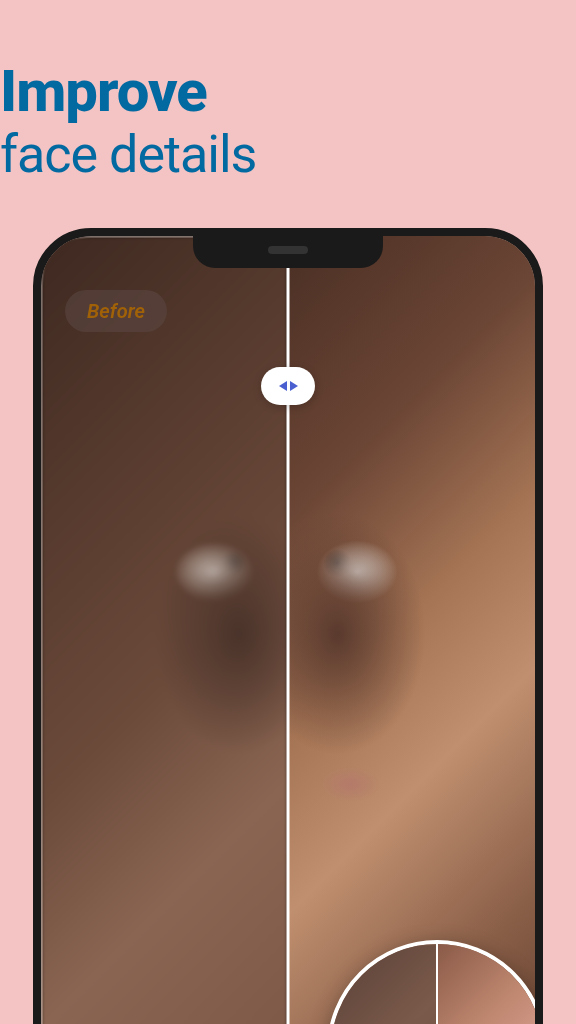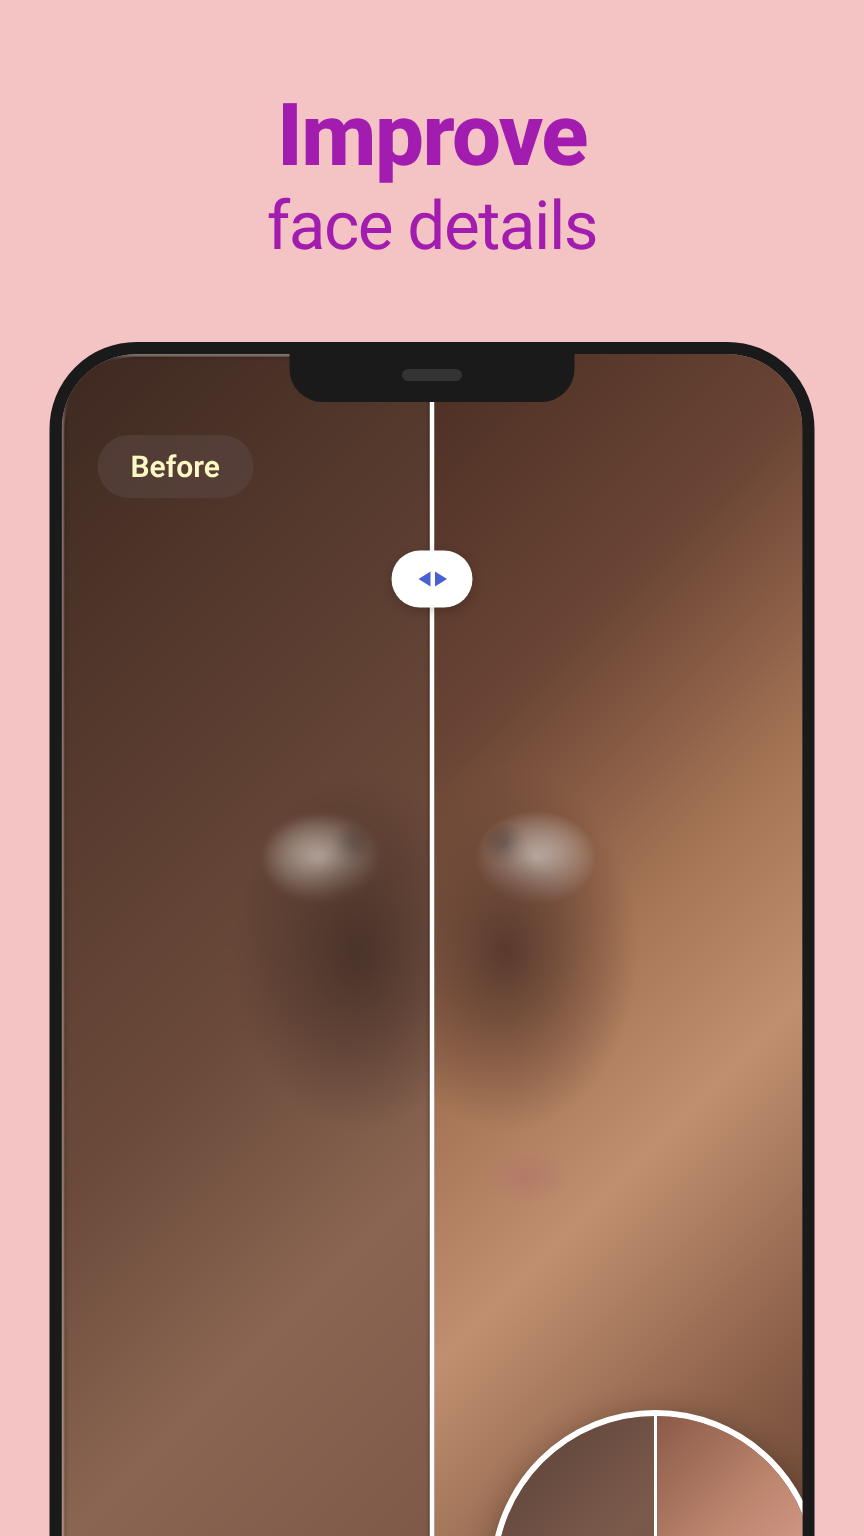--- a/index.html
+++ b/index.html
@@ -5,32 +5,31 @@
     * { margin: 0; padding: 0; box-sizing: border-box; }
     body {
       width: 576px;
       height: 1024px;
       background: #f4c4c4;
       font-family: -apple-system, BlinkMacSystemFont, 'Segoe UI', Roboto, sans-serif;
       position: relative;
       overflow: hidden;
     }
     .headline {
-      text-align: center;
       padding-top: 60px;
-      color: #a21caf;
+      color: #0369a1;
     }
     .headline-bold {
       font-size: 58px;
       font-weight: 800;
       line-height: 1.1;
       letter-spacing: -1px;
     }
     .headline-light {
-      font-size: 45px;
+      font-size: 52px;
       font-weight: 400;
       line-height: 1.2;
       letter-spacing: -1px;
     }
     .phone-frame {
       position: absolute;
       top: 228px;
       left: 50%;
       transform: translateX(-50%);
       width: 510px;
@@ -137,25 +136,26 @@
       border-right: 8px solid #4a5fd0;
     }
     .arrow-right {
       border-left: 8px solid #4a5fd0;
     }
     .badge {
       position: absolute;
       top: 54px;
       padding: 9px 22px;
       background: rgba(90, 70, 65, 0.6);
-      color: #fef9c3;
+      color: #a16207;
       font-size: 20px;
       font-weight: 600;
       border-radius: 22px;
       z-index: 7;
+      font-style: italic;
     }
     .badge-before {
       left: 24px;
     }
     .badge-after {
       right: 24px;
     }
     .zoom-circle {
       position: absolute;
       bottom: -40px;

